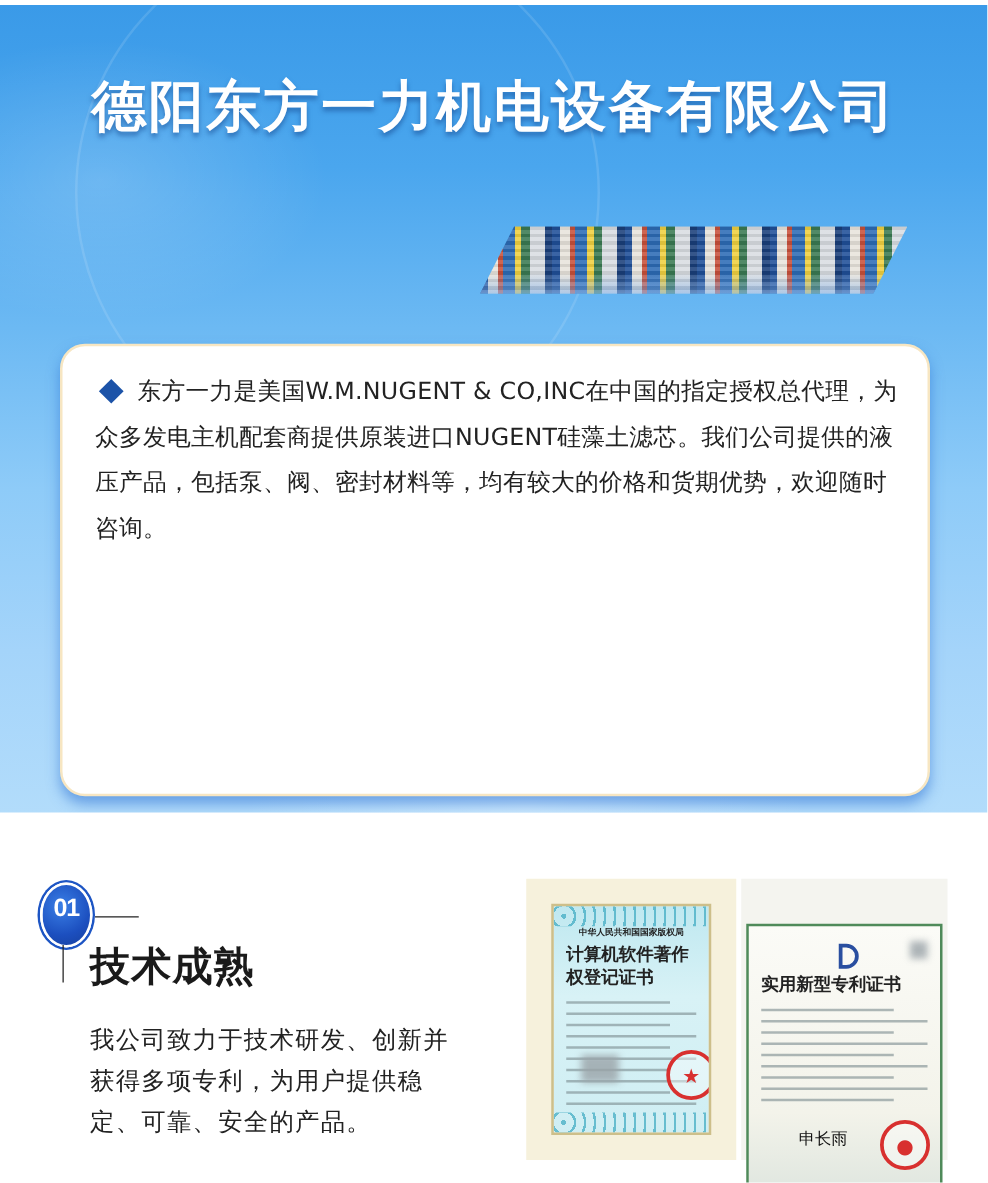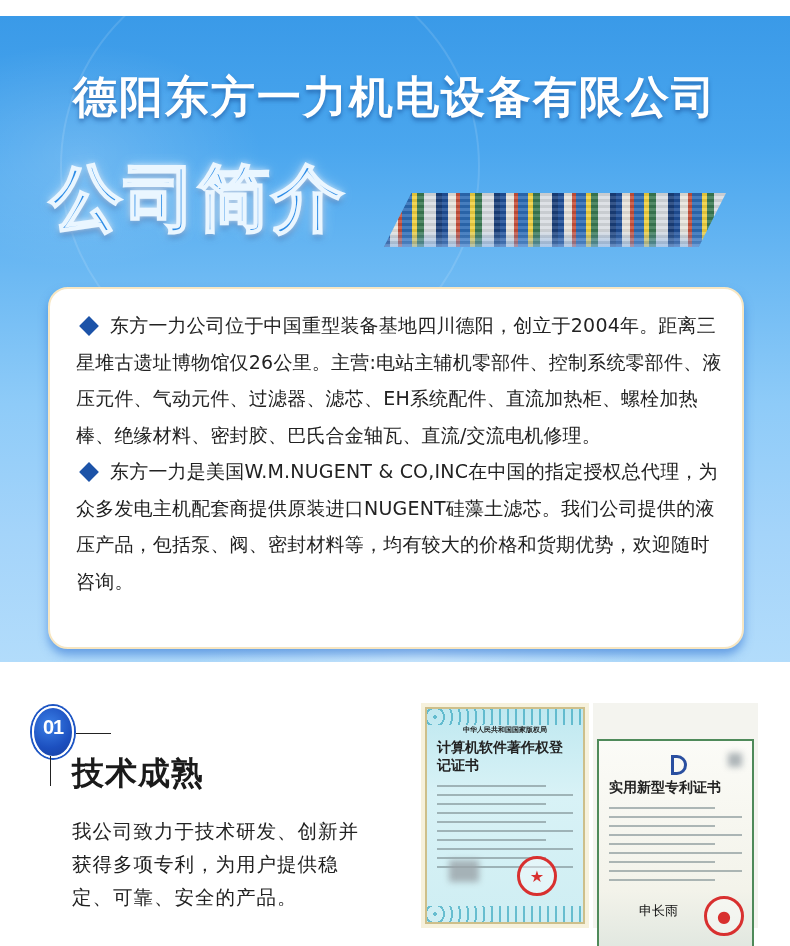--- a/index.html
+++ b/index.html
@@ -1,20 +1,20 @@
 <!DOCTYPE html>
 <html><head>
 <meta charset="utf-8">
 <style>
   * { box-sizing: border-box; margin: 0; padding: 0; }
   html, body { width: 790px; height: 946px; overflow: hidden; background: #ffffff; }
   body { font-family: "DejaVu Sans", "Liberation Sans", sans-serif; position: relative; }
 
   .hero {
-    position: absolute; left: 0; top: 16px; width: 790px; height: 646px;
+    position: absolute; left: 0; top: 4px; width: 790px; height: 646px;
     background:
       radial-gradient(ellipse 260px 160px at 80px 140px, rgba(255,255,255,0.18), rgba(255,255,255,0) 70%),
       radial-gradient(ellipse 320px 120px at 420px 640px, rgba(220,240,255,0.6), rgba(255,255,255,0) 70%),
       linear-gradient(180deg, #3a9ae8 0%, #4aa6ee 20%, #6cb9f3 40%, #8ecbf8 60%, #a4d4fa 80%, #b2dcfb 100%);
     overflow: hidden;
   }
   .hero .arc {
     position: absolute; left: 60px; top: -60px; width: 420px; height: 420px;
     border-radius: 50%; border: 2px solid rgba(255,255,255,0.12);
   }
@@ -79,21 +79,21 @@
   .feature-desc {
     position: absolute; left: 72px; top: 815px; width: 290px;
     font-size: 19.5px; line-height: 33px; color: #222222; letter-spacing: 1px;
   }
 
   .cert {
     position: absolute; top: 703px; height: 225px;
   }
   .cert-software {
     left: 421px; width: 168px;
-    background: #f6f1dc; padding: 4px;
+    background: #f6f1dc; padding: 20px;
   }
   .cert-software .inner {
     width: 100%; height: 100%; border: 2px solid #cdbf8a;
     background: linear-gradient(180deg, #bfe8f0 0%, #d8f2f6 40%, #cfeef3 100%);
     position: relative; padding: 8px 10px; overflow: hidden;
   }
   .cert-software .inner::before,
   .cert-software .inner::after {
     content: ""; position: absolute; left: 0; width: 100%; height: 16px;
     background: repeating-radial-gradient(circle at 8px 8px, #3aa8c0 0 2px, transparent 2px 8px);
@@ -125,27 +125,23 @@
   .signature { position: absolute; left: 40px; bottom: 34px; font-size: 13px; color: #111; font-family: Liberation Sans, sans-serif; }
   .cnipa-logo { position: absolute; left: 72px; top: 14px; width: 16px; height: 20px; border-left: 3px solid #2a4fa0; border-radius: 0 10px 10px 0; border-right: 3px solid #2a4fa0; border-top: 3px solid #2a4fa0; border-bottom: 3px solid #2a4fa0; }
   .cert-patent .cert-head2 { margin-top: 30px; }
 </style>
 </head>
 <body>
 
 <div class="hero">
   <div class="arc"></div>
   <div class="company-title">德阳东方一力机电设备有限公司</div>
-  <div class="section-title">公司简介</div>
   <div class="factory-banner"></div>
 
   <div class="intro-card">
-    <p>
-      <span class="diamond"></span><span>东方一力公司位于中国重型装备基地四川德阳，创立于2004年。距离三星堆古遗址博物馆仅26公里。主营:电站主辅机零部件、控制系统零部件、液压元件、气动元件、过滤器、滤芯、EH系统配件、直流加热柜、螺栓加热棒、绝缘材料、密封胶、巴氏合金轴瓦、直流/交流电机修理。</span>
-    </p>
     <p>
       <span class="diamond"></span><span>东方一力是美国W.M.NUGENT &amp; CO,INC在中国的指定授权总代理，为众多发电主机配套商提供原装进口NUGENT硅藻土滤芯。我们公司提供的液压产品，包括泵、阀、密封材料等，均有较大的价格和货期优势，欢迎随时咨询。</span>
     </p>
   </div>
 </div>
 
 <div class="feature"></div>
 <div class="badge">01</div>
 <div class="badge-line-h"></div>
 <div class="badge-line-v"></div>

